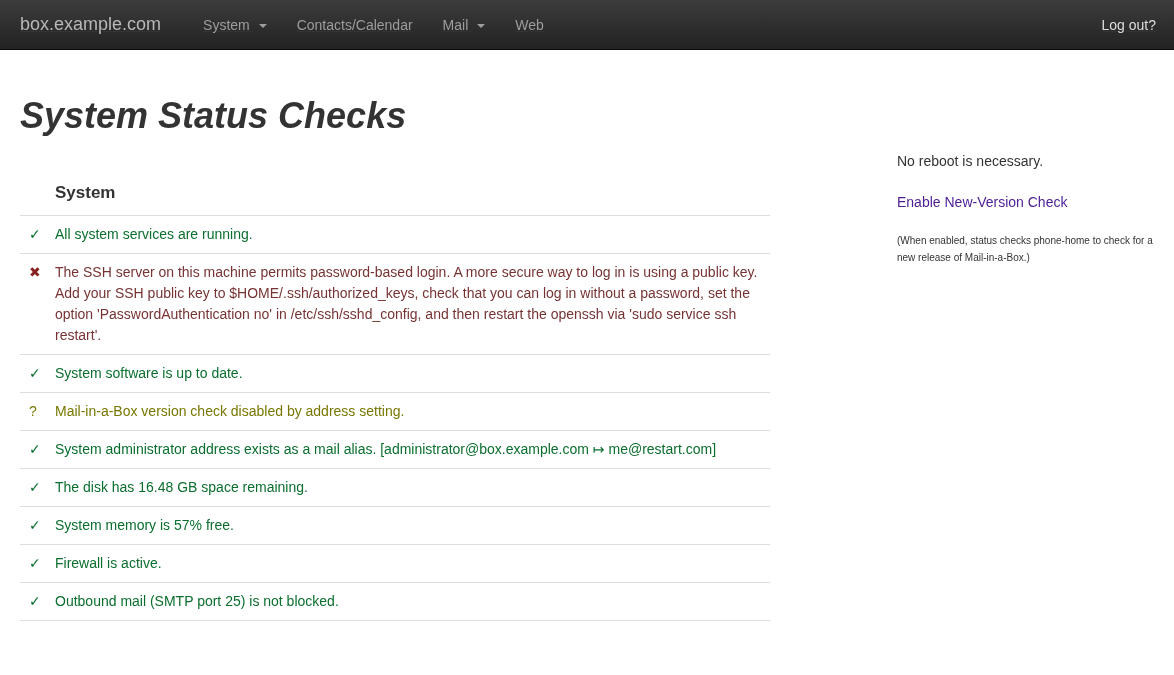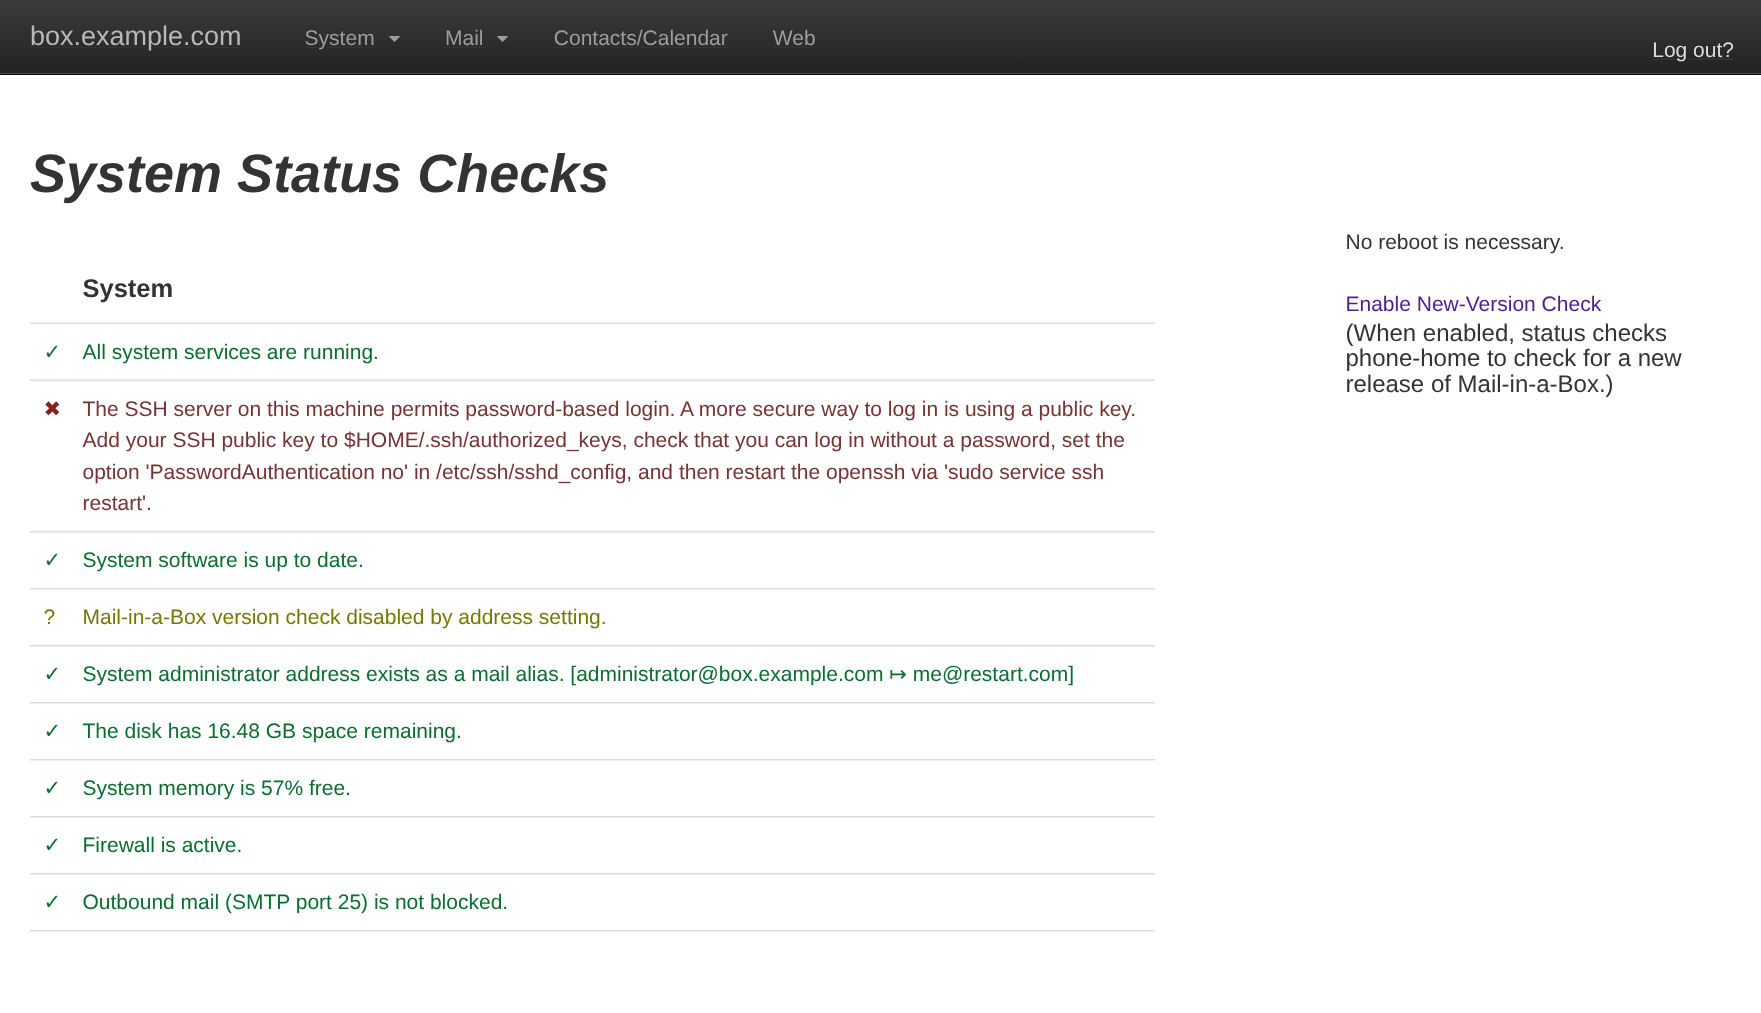--- a/index.html
+++ b/index.html
@@ -10,21 +10,21 @@
     font-size: 14px;
     color: #333;
   }
 
   
   .navbar {
     height: 50px;
     background-image: linear-gradient(to bottom, #3c3c3c 0%, #222222 100%);
     border-bottom: 1px solid #090909;
     display: flex;
-    align-items: center;
+    align-items: flex-end;
     text-decoration: underline;
   }
   .navbar .brand {
     color: #b8b8b8;
     font-size: 18px;
     padding: 14px 15px 14px 20px;
     text-decoration: none;
     cursor: pointer;
   }
   .navbar ul.nav {
@@ -122,42 +122,42 @@
     line-height: 20px;
   }
   .side-col .version-check { margin-top: 21px; }
   .side-col a.version-link {
     color: #4c1d95;
     text-decoration: none;
     cursor: pointer;
     line-height: 20px;
   }
   .side-col .version-note {
-    margin-top: 2px;
-    font-size: 16px;
+    margin-top: 20px;
+    font-size: 10px;
     line-height: 17px;
     color: #333;
   }
 </style>
 </head>
 <body>
 
 <nav class="navbar">
   <a class="brand">box.example.com</a>
   <ul class="nav">
     <li>
       <span>System</span>
       <span class="caret"></span>
     </li>
     <li>
+      <span>Contacts/Calendar</span>
+    </li>
+    <li>
       <span>Mail</span>
       <span class="caret"></span>
-    </li>
-    <li>
-      <span>Contacts/Calendar</span>
     </li>
     <li>
       <span>Web</span>
     </li>
   </ul>
   <div class="spacer"></div>
   <a class="logout">Log out?</a>
 </nav>
 
 <div class="page">

